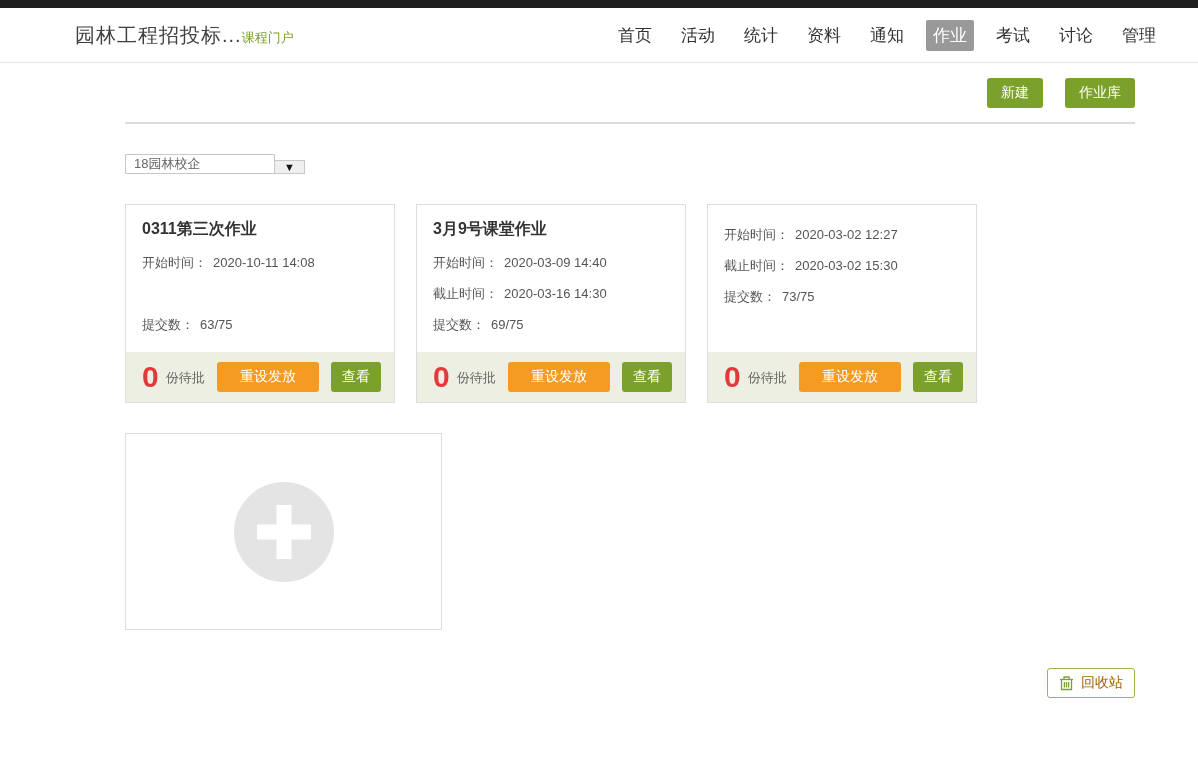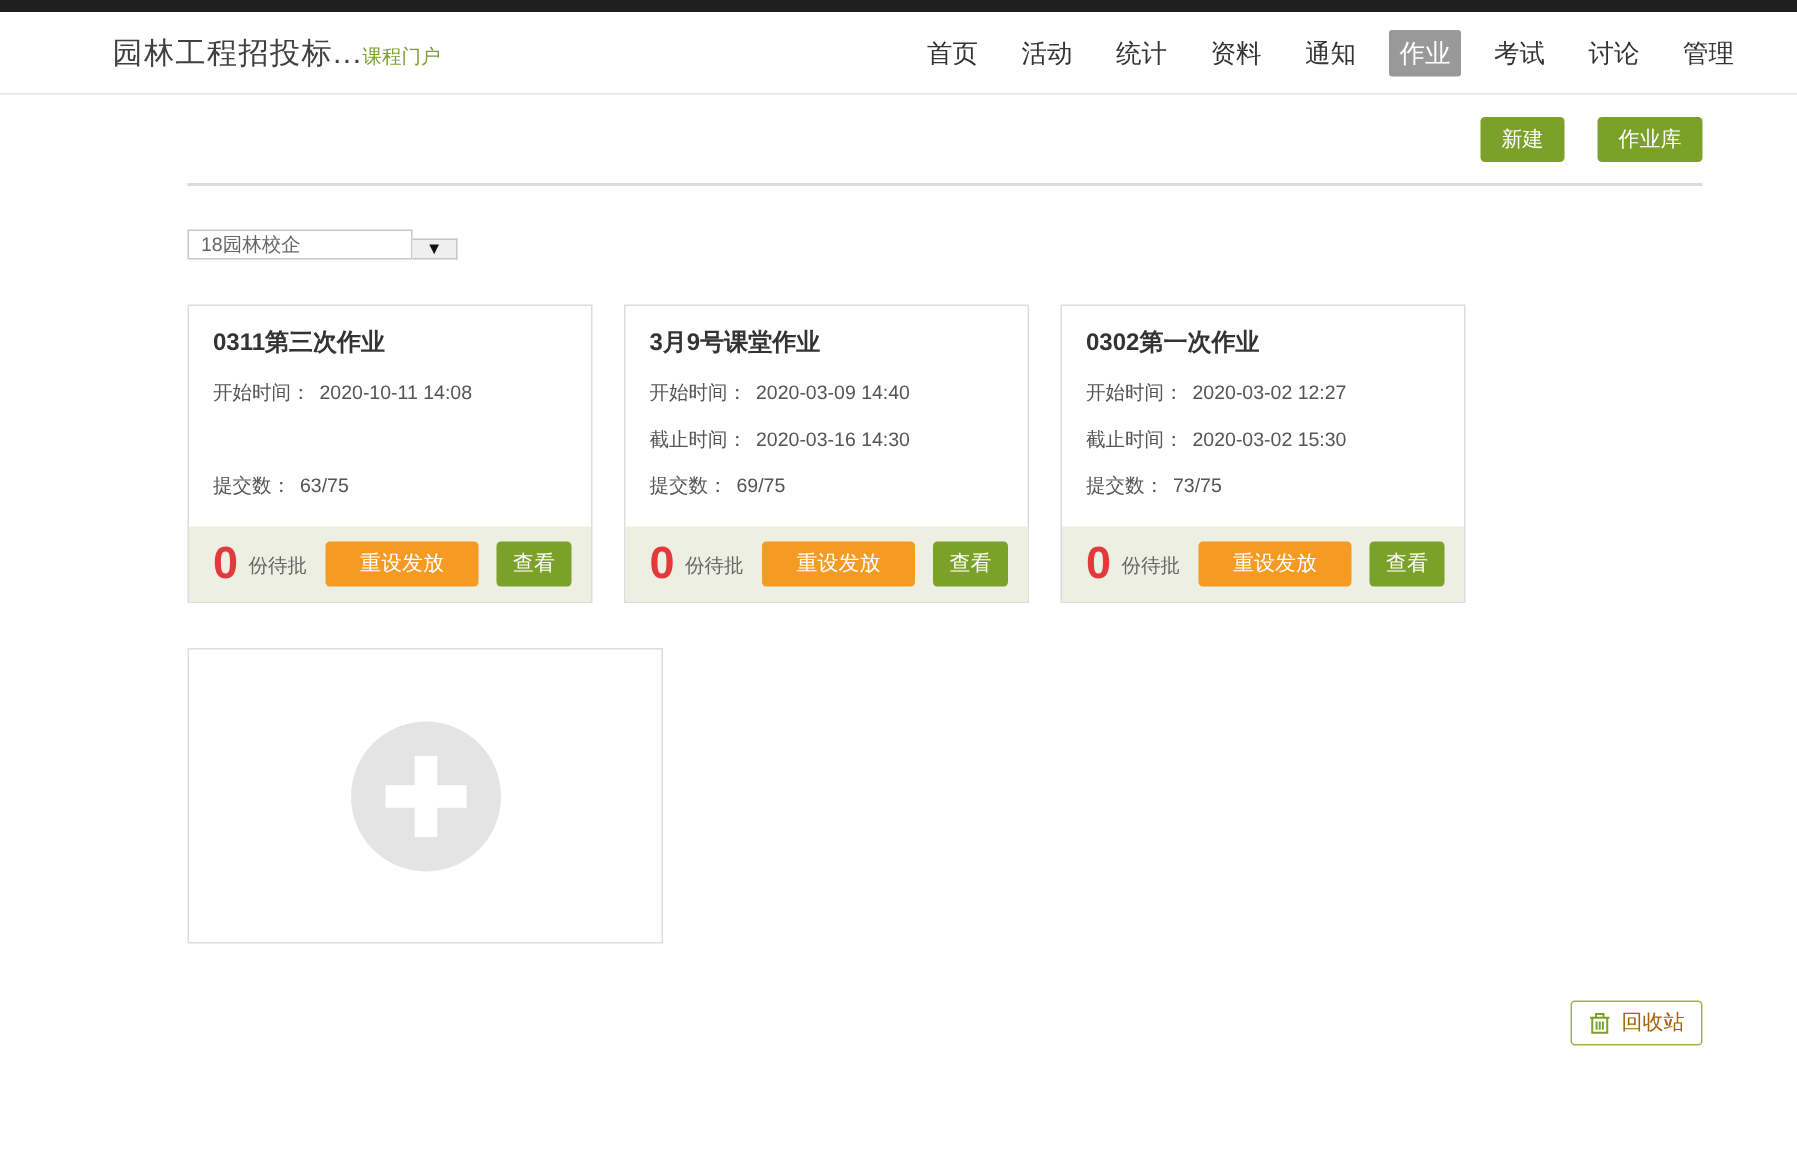--- a/index.html
+++ b/index.html
@@ -154,21 +154,20 @@
         <span class="pending-num">0</span>
         <span class="pending-lbl">份待批</span>
         <span class="spacer"></span>
         <button class="btn orange">重设发放</button>
         <button class="btn green small">查看</button>
       </div>
     </div>
 
     <div class="card">
       <div class="card-body">
-        <div class="card-title">0302第一次作业</div>
         <div class="card-row">
           <span class="lbl">开始时间：</span>
           <span class="val">2020-03-02 12:27</span>
         </div>
         <div class="card-row">
           <span class="lbl">截止时间：</span>
           <span class="val">2020-03-02 15:30</span>
         </div>
         <div class="card-row">
           <span class="lbl">提交数：</span>

